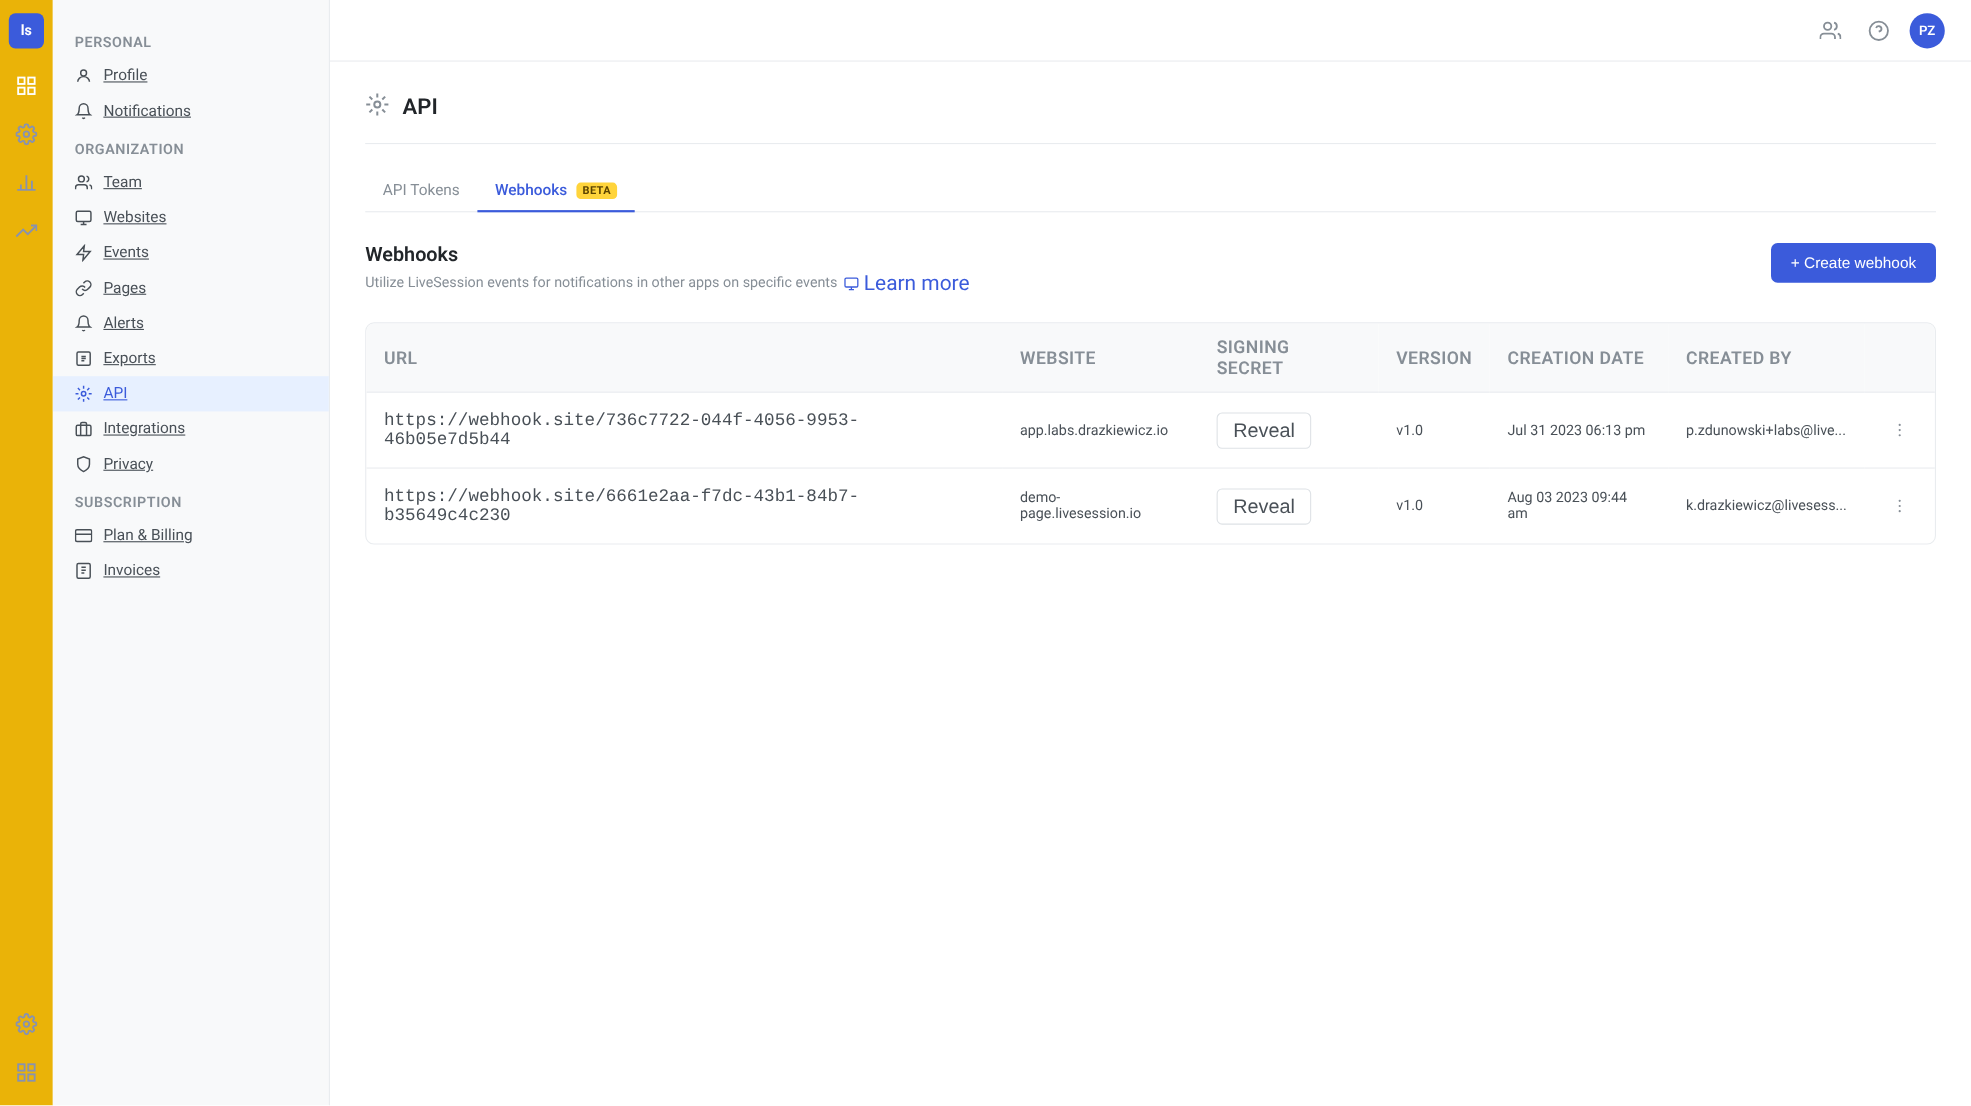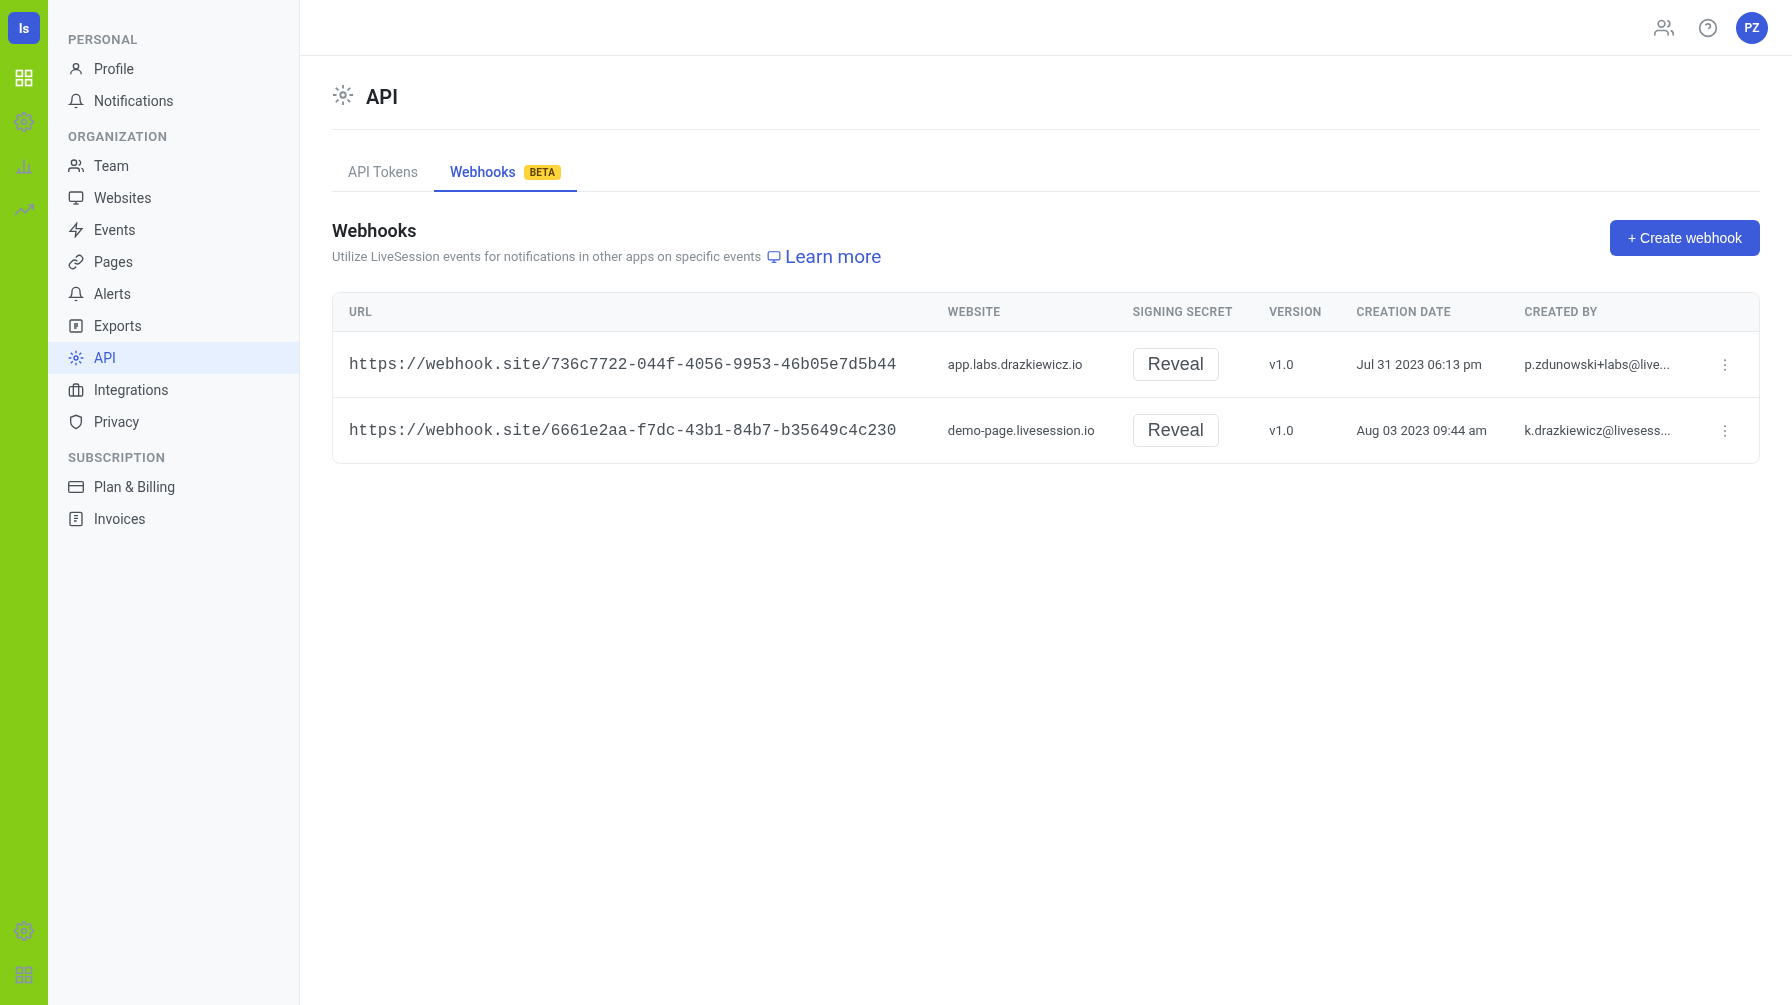--- a/index.html
+++ b/index.html
@@ -1,21 +1,21 @@
 <!DOCTYPE html>
 <html><head>
   <meta charset="utf-8">
   <style>
     * { margin: 0; padding: 0; box-sizing: border-box; }
     body { font-family: -apple-system, BlinkMacSystemFont, 'Segoe UI', Roboto, sans-serif; display: flex; height: 100vh; background: #fff; color: #333; font-size: 14px; }
 
     
     .icon-rail {
       width: 48px;
-      background: #84cc16;
+      background: #eab308;
       display: flex;
       flex-direction: column;
       align-items: center;
       padding: 12px 0;
       gap: 8px;
       flex-shrink: 0;
     }
     .rail-logo {
       width: 32px; height: 32px;
       background: #3b5bdb;
@@ -57,21 +57,21 @@
       align-items: center;
       gap: 10px;
       padding: 8px 20px;
       cursor: pointer;
       color: #495057;
       border-radius: 0;
       text-decoration: none;
     }
     .sidebar-item.active { background: #e7f0ff; color: #3b5bdb; }
     .sidebar-item svg { width: 16px; height: 16px; flex-shrink: 0; }
-    .sidebar-item-label { font-size: 14px; }
+    .sidebar-item-label { font-size: 14px; text-decoration: underline; }
 
     
     .main {
       flex: 1;
       display: flex;
       flex-direction: column;
       overflow: hidden;
     }
 
     
@@ -188,21 +188,21 @@
       border-radius: 8px;
       overflow: hidden;
     }
     .table {
       width: 100%;
       border-collapse: collapse;
     }
     .table th {
       text-align: left;
       padding: 12px 16px;
-      font-size: 12px;
+      font-size: 16px;
       font-weight: 600;
       color: #868e96;
       text-transform: uppercase;
       letter-spacing: 0.4px;
       background: #f8f9fa;
       border-bottom: 1px solid #e9ecef;
     }
     .table td {
       padding: 16px 16px;
       border-bottom: 1px solid #e9ecef;

